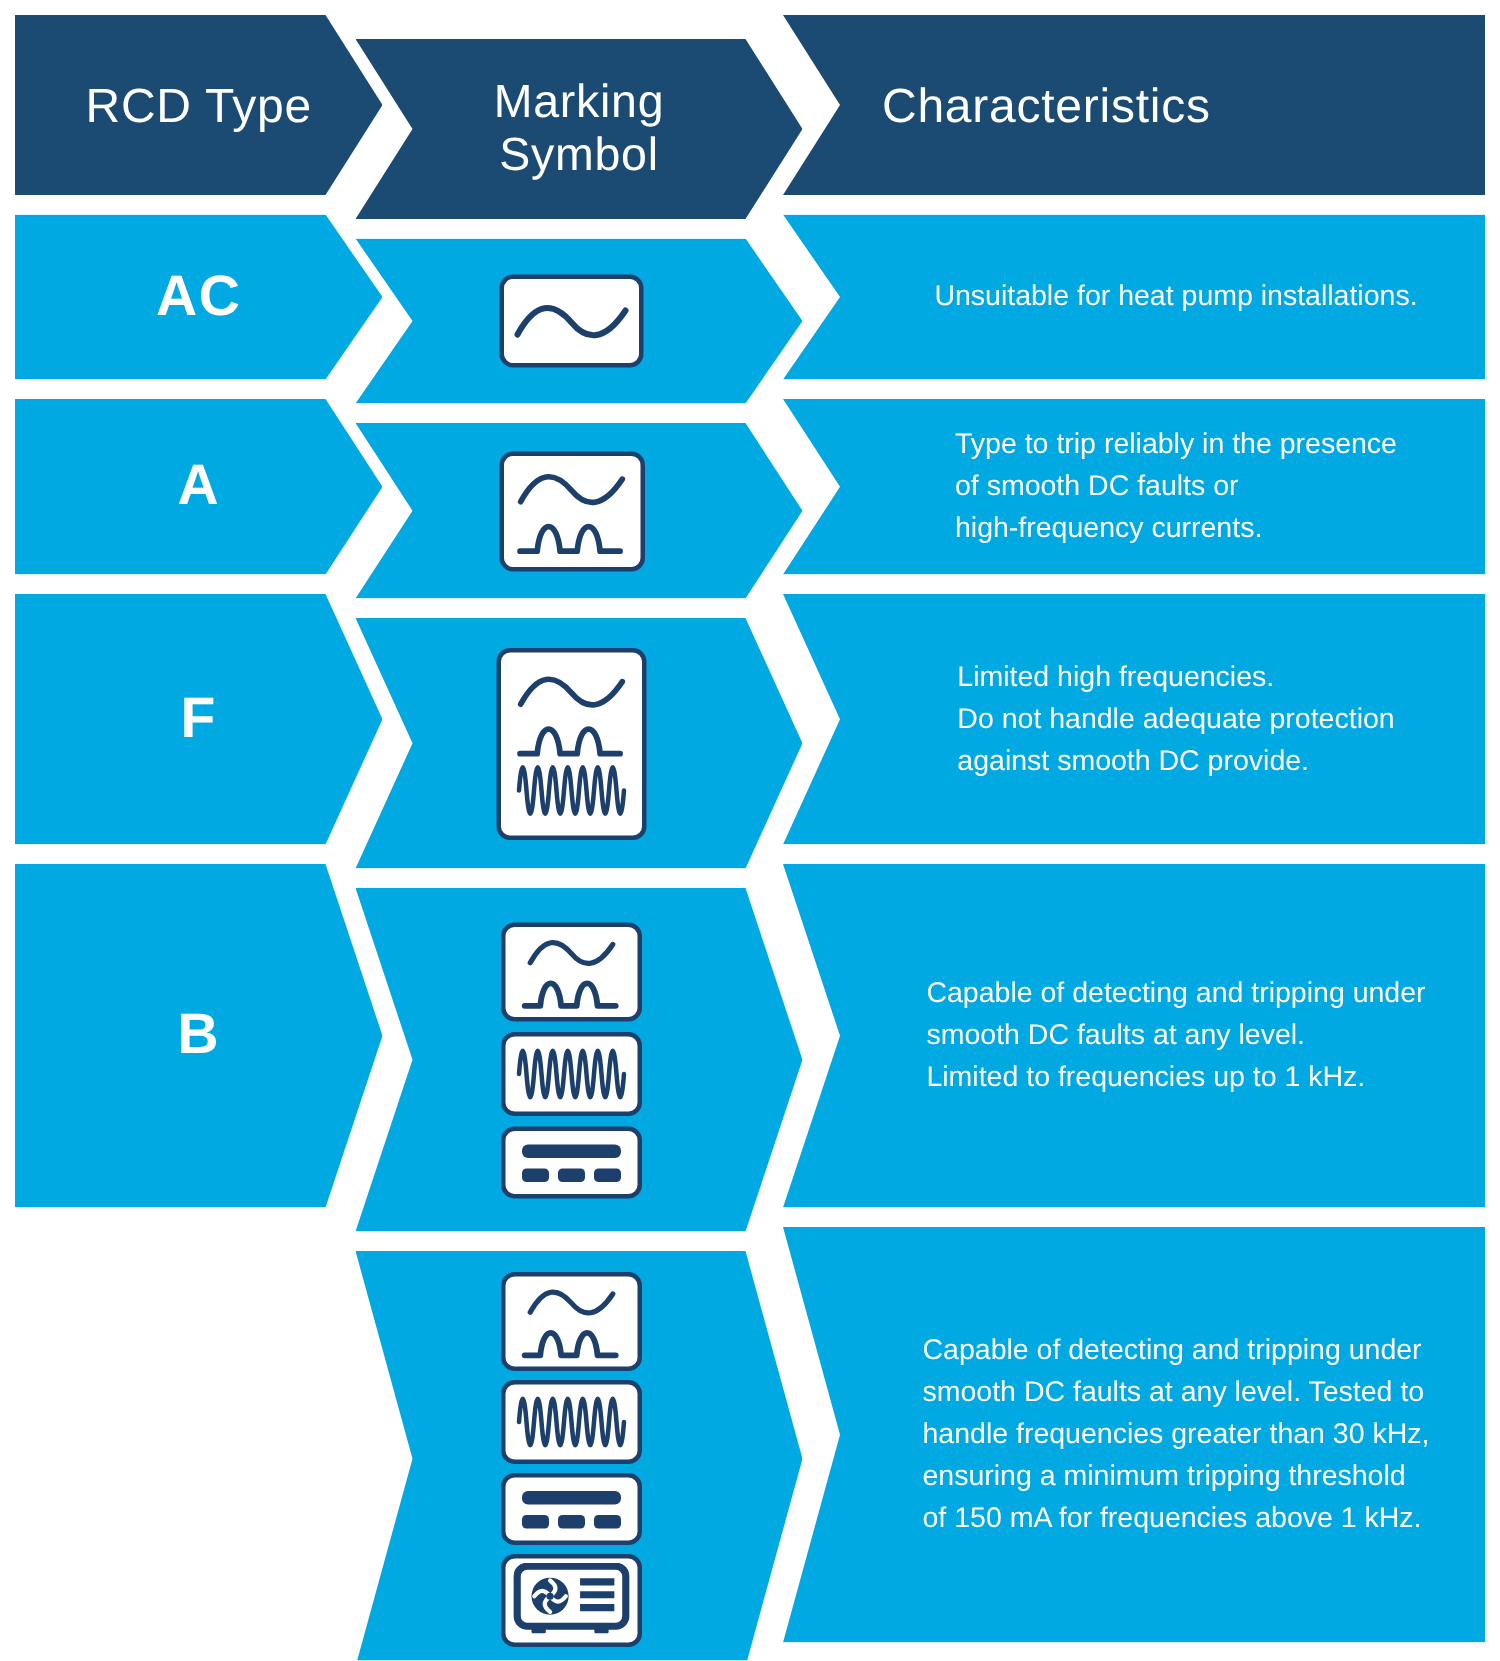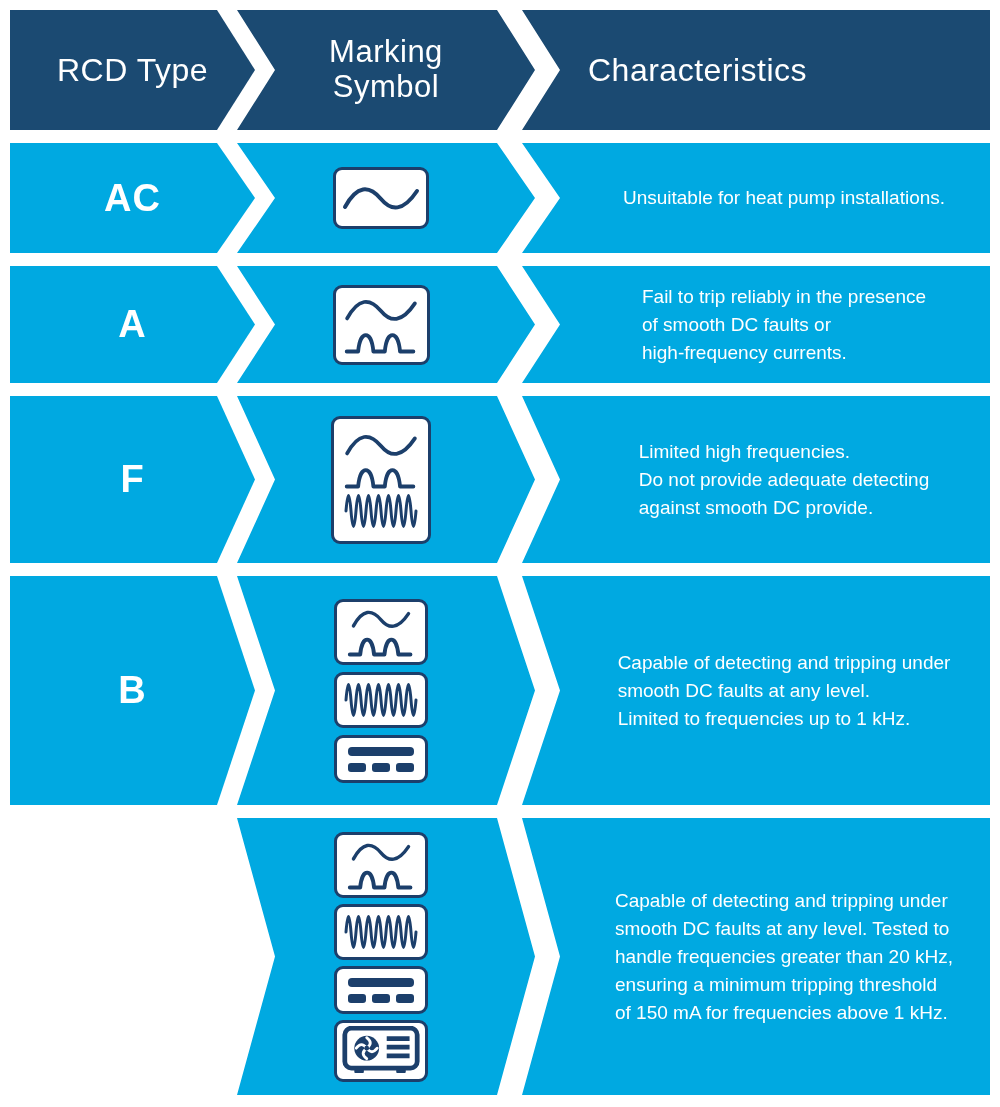--- a/index.html
+++ b/index.html
@@ -12,21 +12,21 @@
   .band-ac     { top:143px; height:110px; }
   .band-a      { top:266px; height:117px; }
   .band-f      { top:396px; height:167px; }
   .band-b      { top:576px; height:229px; }
   .band-bhp    { top:818px; height:277px; }
 
   .seg { position:absolute; top:0; height:100%; display:flex; align-items:center; }
   .seg1 { left:0;     width:245px; justify-content:center;
           clip-path:polygon(0 0, 207px 0, 245px 50%, 207px 100%, 0 100%); }
   .seg2 { left:227px; width:298px; justify-content:center;
-          clip-path:polygon(0 0, 260px 0, 298px 50%, 260px 100%, 0 100%, 38px 50%); }
+          clip-path:polygon(0 0, 260px 0, 298px 50%, 260px 100%, 0 100%, 38px 50%);margin-top:16px; }
   .seg3 { left:512px; width:468px; justify-content:flex-start;
           clip-path:polygon(0 0, 100% 0, 100% 100%, 0 100%, 38px 50%); }
 
   .navy .seg { background:#1B4A72; }
   .cyan .seg { background:#00A9E1;justify-content:center; }
 
   .hdr-label { color:#ffffff; font-weight:normal; font-size:32px; letter-spacing:0.5px; }
   .hdr-center { width:150px; text-align:center; font-size:31px; line-height:1.12; }
   .hdr-left  { padding-left:66px; }
 
@@ -101,21 +101,21 @@
             <path class="wave-stroke" stroke-width="4" d="M6,26 C18,4 30,4 42,18 C52,30 64,31 78,10"></path>
           </svg>
           <svg width="80" height="30" viewBox="0 0 84 30">
             <path class="wave-stroke" stroke-width="4" d="M6,26 H18 C20,3 32,3 34,26 H46 C48,3 60,3 62,26 H76"></path>
           </svg>
         </div>
       </div>
     </div>
     <div class="seg seg3">
       <div class="chars">
-        <div>Fail to trip reliably in the presence</div>
+        <div>Type to trip reliably in the presence</div>
         <div>of smooth DC faults or</div>
         <div>high-frequency currents.</div>
       </div>
     </div>
   </div>
 
   <div class="band band-f cyan">
     <div class="seg seg1">
       <span class="type-label">F</span>
     </div>
@@ -130,21 +130,21 @@
           </svg>
           <svg width="80" height="40" viewBox="0 0 80 40">
             <path class="wave-stroke" stroke-width="3" d="M5,20 q2.5,-31 5,0 q2.5,31 5,0 q2.5,-31 5,0 q2.5,31 5,0 q2.5,-31 5,0 q2.5,31 5,0 q2.5,-31 5,0 q2.5,31 5,0 q2.5,-31 5,0 q2.5,31 5,0 q2.5,-31 5,0 q2.5,31 5,0 q2.5,-31 5,0 q2.5,31 5,0"></path>
           </svg>
         </div>
       </div>
     </div>
     <div class="seg seg3">
       <div class="chars">
         <div>Limited high frequencies.</div>
-        <div>Do not provide adequate detecting</div>
+        <div>Do not handle adequate protection</div>
         <div>against smooth DC provide.</div>
       </div>
     </div>
   </div>
 
   <div class="band band-b cyan">
     <div class="seg seg1">
       <span class="type-label">B</span>
     </div>
     <div class="seg seg2">
@@ -218,20 +218,20 @@
             <line x1="48" y1="22" x2="72" y2="22" stroke="#1C3F6B" stroke-width="5"></line>
             <line x1="48" y1="31" x2="72" y2="31" stroke="#1C3F6B" stroke-width="5"></line>
           </svg>
         </div>
       </div>
     </div>
     <div class="seg seg3">
       <div class="chars">
         <div>Capable of detecting and tripping under</div>
         <div>smooth DC faults at any level. Tested to</div>
-        <div>handle frequencies greater than 20 kHz,</div>
+        <div>handle frequencies greater than 30 kHz,</div>
         <div>ensuring a minimum tripping threshold</div>
         <div>of 150 mA for frequencies above 1 kHz.</div>
       </div>
     </div>
   </div>
 
 </div>
 
 </body></html>

